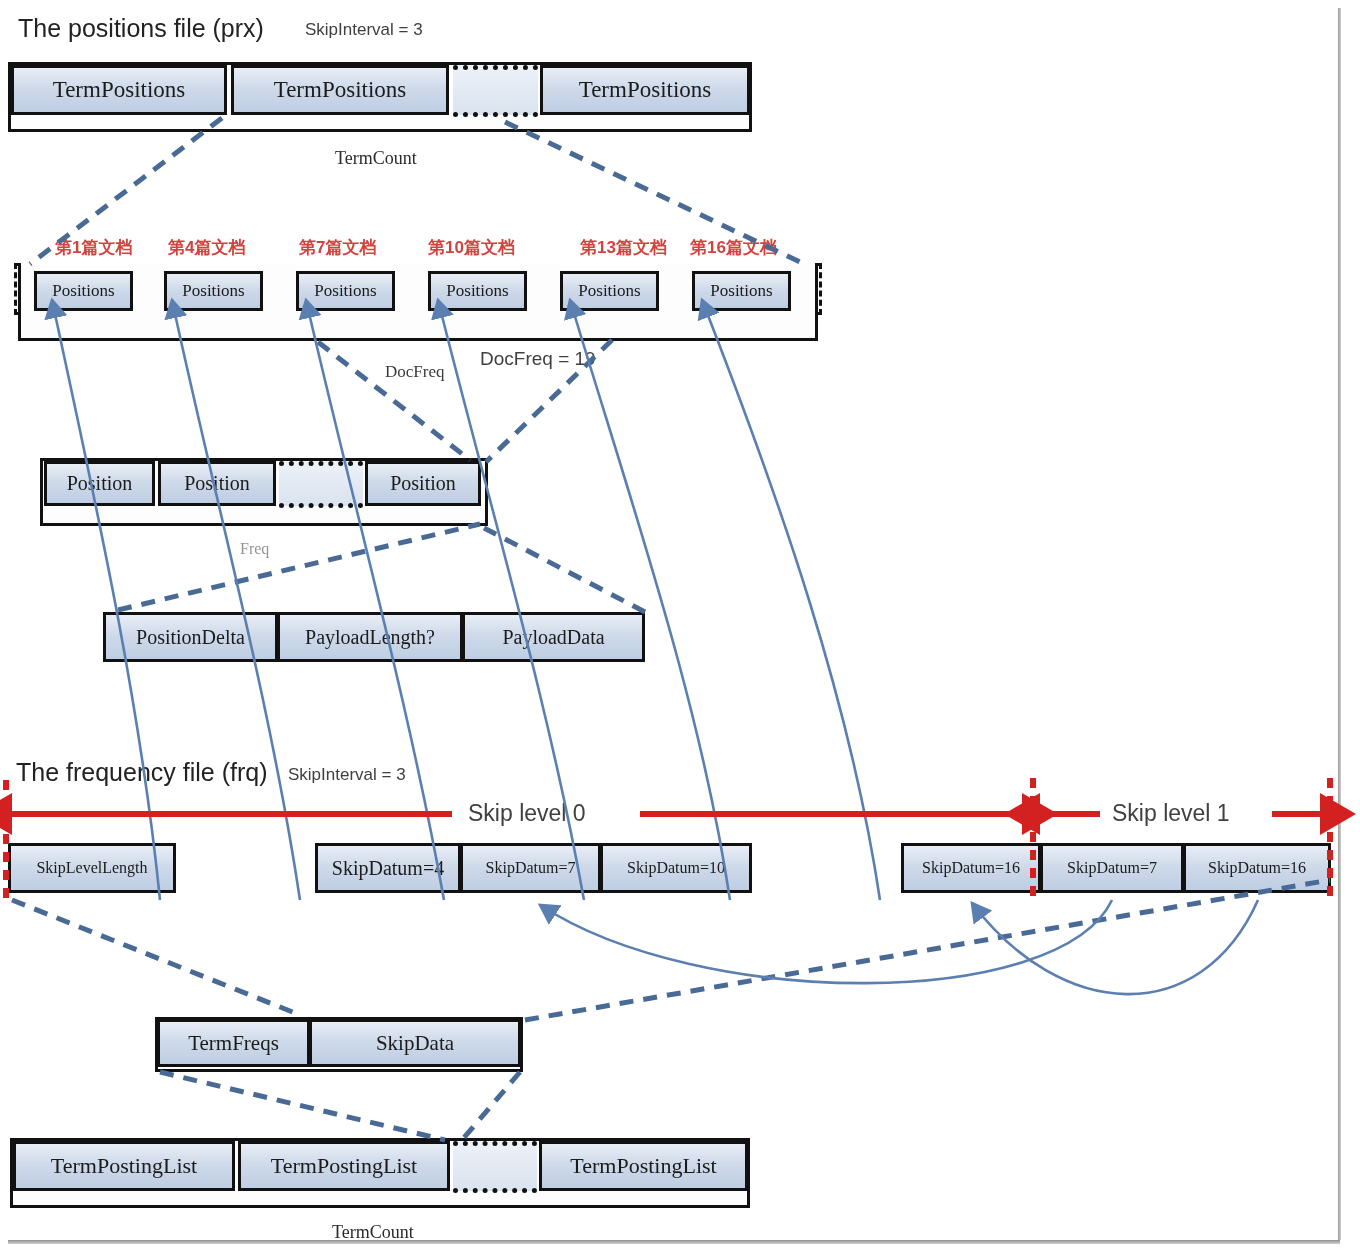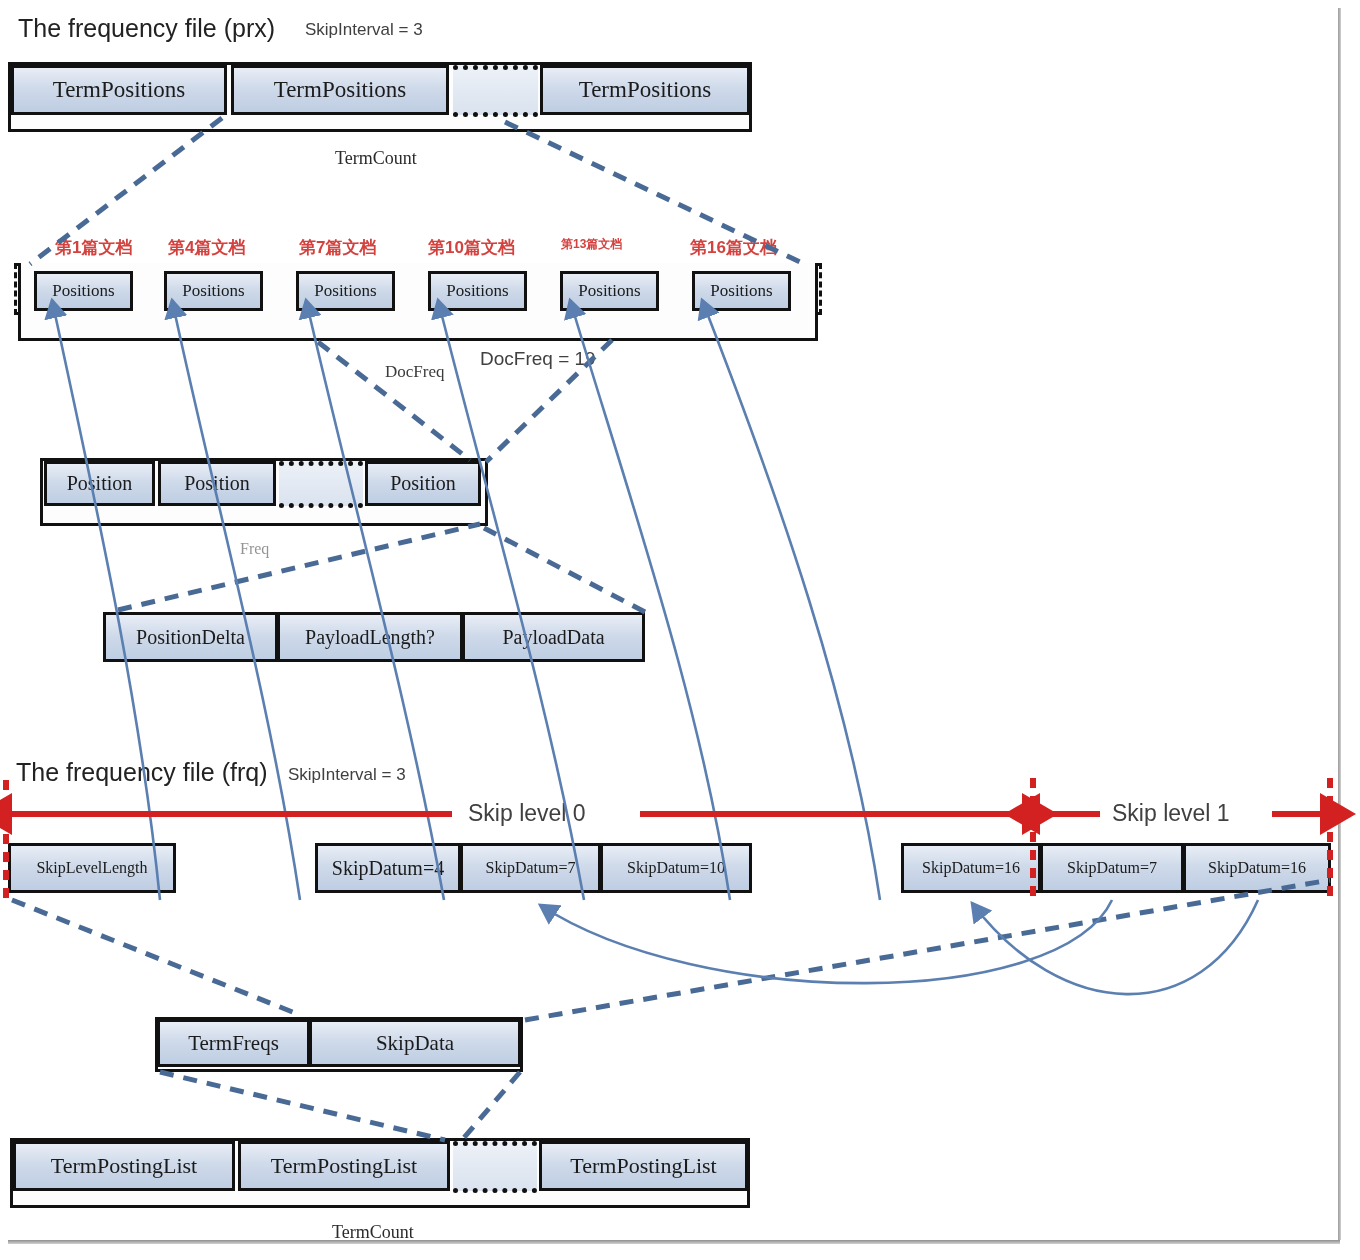--- a/index.html
+++ b/index.html
@@ -37,38 +37,38 @@
          pointer-events:none;overflow:visible;}
 </style>
 </head>
 <body>
 
 <div id="stage">
 
   <div class="frame-right"></div>
   <div class="frame-bottom"></div>
 
-  <div class="lbl title" style="left:18px;top:14px;font-size:25px;">The frequency file (prx)</div>
+  <div class="lbl title" style="left:18px;top:14px;font-size:25px;">The positions file (prx)</div>
   <div class="lbl red" style="left:305px;top:20px;font-size:17px;">SkipInterval = 3</div>
 
   <div class="container" style="left:8px;top:62px;width:744px;height:70px;"></div>
   <div class="cell" style="left:11px;top:65px;width:216px;height:50px;font-size:23px;">TermPositions</div>
   <div class="cell" style="left:231px;top:65px;width:218px;height:50px;font-size:23px;">TermPositions</div>
   <div class="dotgap" style="left:453px;top:65px;width:85px;height:50px;">
     <div class="dl" style="top:0;"></div>
       <div class="dl" style="top:47px;"></div>
   </div>
   <div class="cell" style="left:540px;top:65px;width:210px;height:50px;font-size:23px;">TermPositions</div>
   <div class="lbl" style="left:335px;top:148px;font-size:18px;">TermCount</div>
 
   <div class="lbl cn" style="left:34px;top:236px;font-size:17px;margin-left:21px;">第1篇文档</div>
   <div class="lbl cn" style="left:168px;top:236px;font-size:17px;">第4篇文档</div>
   <div class="lbl cn" style="left:299px;top:236px;font-size:17px;">第7篇文档</div>
   <div class="lbl cn" style="left:428px;top:236px;font-size:17px;">第10篇文档</div>
-  <div class="lbl cn" style="left:561px;top:236px;font-size:12px;">第13篇文档</div>
+  <div class="lbl cn" style="left:580px;top:236px;font-size:17px;">第13篇文档</div>
   <div class="lbl cn" style="left:690px;top:236px;font-size:17px;">第16篇文档</div>
 
   <div class="container dashed" style="left:14px;top:263px;width:808px;height:52px;"></div>
   <div class="container" style="left:18px;top:263px;width:800px;height:78px;border-top:none;"></div>
   <div class="cell" style="left:34px;top:271px;width:99px;height:40px;font-size:17px;">Positions</div>
   <div class="cell" style="left:164px;top:271px;width:99px;height:40px;font-size:17px;">Positions</div>
   <div class="cell" style="left:296px;top:271px;width:99px;height:40px;font-size:17px;">Positions</div>
   <div class="cell" style="left:428px;top:271px;width:99px;height:40px;font-size:17px;">Positions</div>
   <div class="cell" style="left:560px;top:271px;width:99px;height:40px;font-size:17px;">Positions</div>
   <div class="cell" style="left:692px;top:271px;width:99px;height:40px;font-size:17px;">Positions</div>

